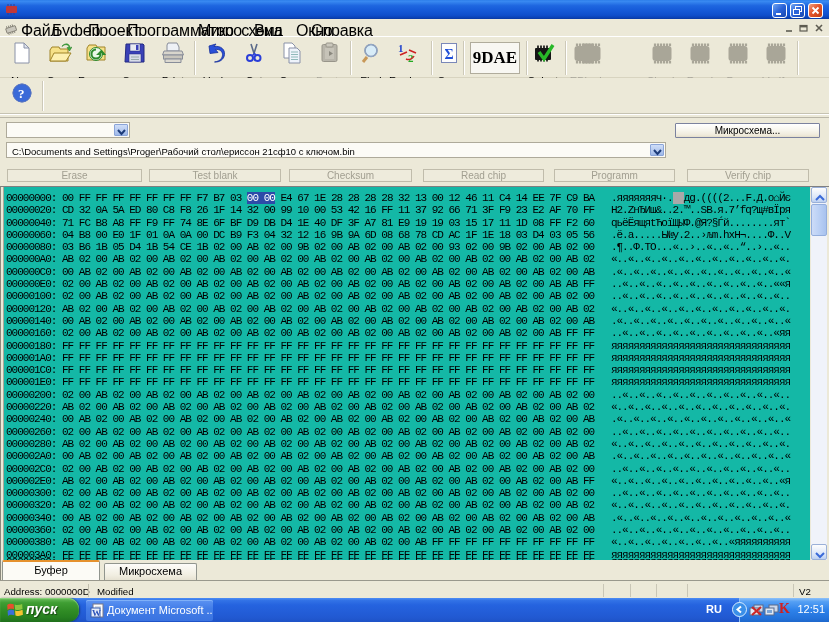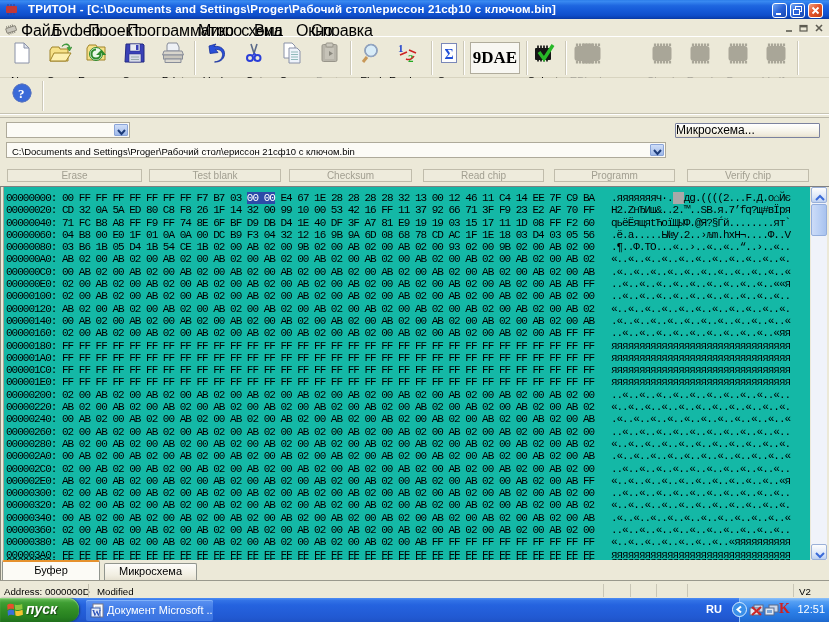--- a/index.html
+++ b/index.html
@@ -21,21 +21,21 @@
 .ti .lb{display:block;font-size:11px;color:#000;margin-top:12px;line-height:11px}
 .ti.dis .lb{color:#a8a59a}
 .vsep{position:absolute;top:4px;width:2px;height:34px;border-left:1px solid #cdc9b8;border-right:1px solid #fff}
 #ninebox{position:absolute;left:470px;top:5px;width:50px;height:32px;background:#f8f7f2;border:1px solid #b0ac9c;text-align:center;font-family:"Liberation Serif",serif;font-weight:bold;font-size:17px;line-height:30px;color:#000}
 #tb2{left:0;top:78px;width:829px;height:36px;background:#ECE9D8;border-bottom:1px solid #c6c3b2}
 
 #panel{left:0;top:114px;width:829px;height:72px;background:#ECE9D8;border-top:1px solid #fff}
 .combo{position:absolute;background:#fcfbf6;border:1px solid #aeaa9a;}
 .cbtn{position:absolute;right:1px;top:1px;bottom:1px;width:14px;background:linear-gradient(180deg,#cfdef8 0%,#b4c9ef 60%,#9db7e8 100%);border:1px solid #8aa4d8;border-radius:1px}
 .cbtn svg{position:absolute;left:1px;top:3px}
-.xpbtn{position:absolute;background:linear-gradient(180deg,#ffffff 0%,#f7f5ec 50%,#efeadb 85%,#e5dfca 100%);border:1px solid #7b829e;border-radius:1px;font-size:12px;color:#000;text-align:left}
+.xpbtn{position:absolute;background:linear-gradient(180deg,#ffffff 0%,#f7f5ec 50%,#efeadb 85%,#e5dfca 100%);border:1px solid #7b829e;border-radius:1px;font-size:10px;color:#000;text-align:center}
 .gbtn{position:absolute;top:54px;height:13px;background:#eeebdc;border:1px solid #c0bcab;font-size:10px;color:#a19e90;text-align:center;line-height:11px}
 
 #hex{left:0;top:186px;width:829px;height:374px;background:#ECE9D8;border-top:1px solid #808080;border-left:1px solid #8a887c;overflow:hidden}
 #hexinner{position:absolute;left:2px;top:0;width:807px;height:373px;overflow:hidden;border-left:1px solid #aca899;background:#14b8a6}
 #hextxt{position:absolute;left:2px;top:5px;font-family:"Liberation Mono",monospace;font-size:11px;letter-spacing:-1.0px;line-height:12.3px;white-space:pre;color:#000}
 .hr{height:12.3px}
 .hs{background:#2d4ba8;color:#fff}
 .as{background:#a9a9a9;color:#a9a9a9}
 #partial{position:absolute;left:2px;top:368.5px;font-family:"Liberation Mono",monospace;font-size:11px;letter-spacing:-1.0px;line-height:12.3px;white-space:pre;color:#000}
 
@@ -64,21 +64,20 @@
       <rect x="2" y="4" width="11" height="7" rx="1" fill="#c03838"></rect>
       <g stroke="#3a3a8a" stroke-width="1">
         <line x1="4" y1="2" x2="4" y2="4"></line>
         <line x1="7" y1="2" x2="7" y2="4"></line>
         <line x1="10" y1="2" x2="10" y2="4"></line>
         <line x1="4" y1="11" x2="4" y2="13"></line>
         <line x1="7" y1="11" x2="7" y2="13"></line>
         <line x1="10" y1="11" x2="10" y2="13"></line>
       </g>
     </svg>
-  <span class="txt">ТРИТОН - [C:\Documents and Settings\Proger\Рабочий стол\ериссон 21сф10 с ключом.bin]</span>
   <div class="wbtn wmin" style="left:772px">
       <svg width="13" height="13" viewBox="0 0 13 13">
         <line x1="3" y1="10" x2="8" y2="10" stroke="#fff" stroke-width="2"></line>
       </svg>
     </div>
   <div class="wbtn wres" style="left:790px">
       <svg width="13" height="13" viewBox="0 0 13 13">
         <rect x="4.5" y="2.5" width="6" height="5" fill="none" stroke="#fff"></rect>
         <rect x="2.5" y="5.5" width="6" height="5" fill="#2a63d8" stroke="#fff"></rect>
       </svg>

